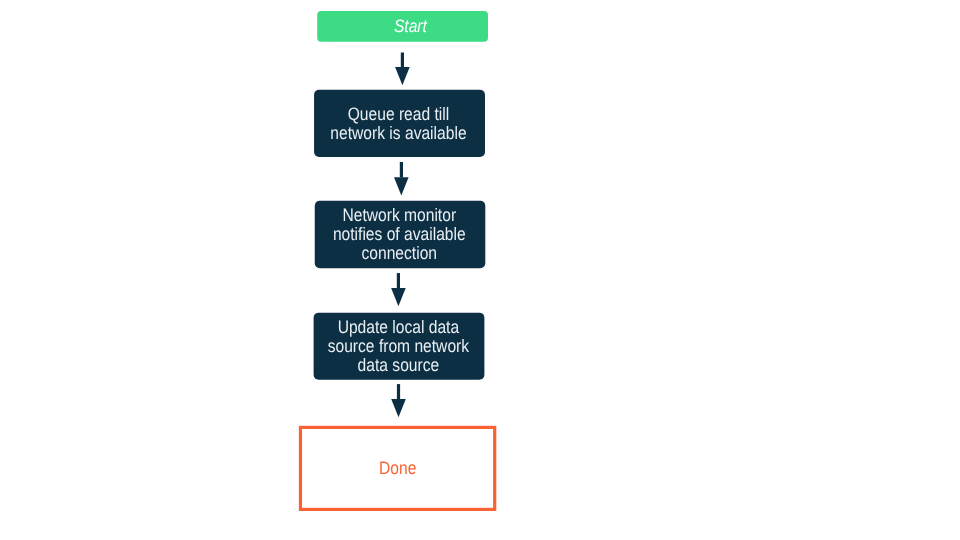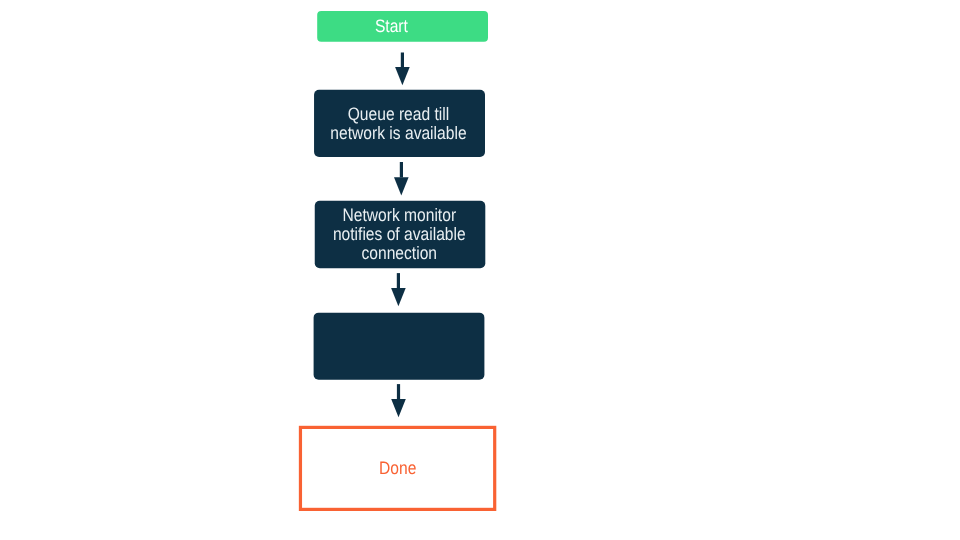--- a/index.html
+++ b/index.html
@@ -7,21 +7,21 @@
   body{width:960px;height:540px;background:#ffffff;overflow:hidden;
        font-family:"Liberation Sans",sans-serif;
        -webkit-font-smoothing:antialiased;text-rendering:geometricPrecision;}
   #stage{position:relative;width:960px;height:540px;}
   .node{position:absolute;box-sizing:border-box;background:transparent;}
   svg.canvas-layer{position:absolute;left:0;top:0;width:960px;height:540px;}
   .label{position:absolute;left:0;right:0;text-align:center;white-space:pre;
          font-size:18px;line-height:19.2px;
          transform:scaleX(0.867) translateZ(0);transform-origin:center center;
          backface-visibility:hidden;}
-  #n-start{left:307px;top:11px;width:170.8px;height:34px;}
+  #n-start{left:326px;top:11px;width:170.8px;height:34px;font-style:italic;}
   #n-start .label{color:#ffffff;top:6px;left:-1.2px;right:1.2px;}
   .dark .label{color:#e9eff2;}
   #n-queue{left:314.05px;top:89.75px;width:170.95px;height:67.25px;border-radius:13px;}
   #n-queue .label{top:14.95px;left:-0.8px;right:0.8px;}
   #n-monitor{left:314.75px;top:201px;width:170.55px;height:67.4px;}
   #n-monitor .label{top:4.9px;left:-0.7px;right:0.7px;}
   #n-update{left:313.6px;top:312.65px;width:170.8px;height:67.1px;}
   #n-update .label{top:5.2px;left:-1px;right:1px;}
   #n-done{left:298.85px;top:425.8px;width:197.45px;height:85.2px;}
   #n-done .label{color:#f96233;top:33.1px;left:0.4px;right:-0.4px;}
@@ -63,18 +63,23 @@
     <span class="label">Queue read till
 network is available</span>
   </div>
 
   <div class="node dark" id="n-monitor">
     <span class="label">Network monitor
 notifies of available
 connection</span>
   </div>
 
+  <div class="node dark" id="n-update">
+    <span class="label">Update local data
+source from network
+data source</span>
+  </div>
 
   <div class="node" id="n-done">
     <span class="label">Done</span>
   </div>
 
 </div>
 
 </body></html>

